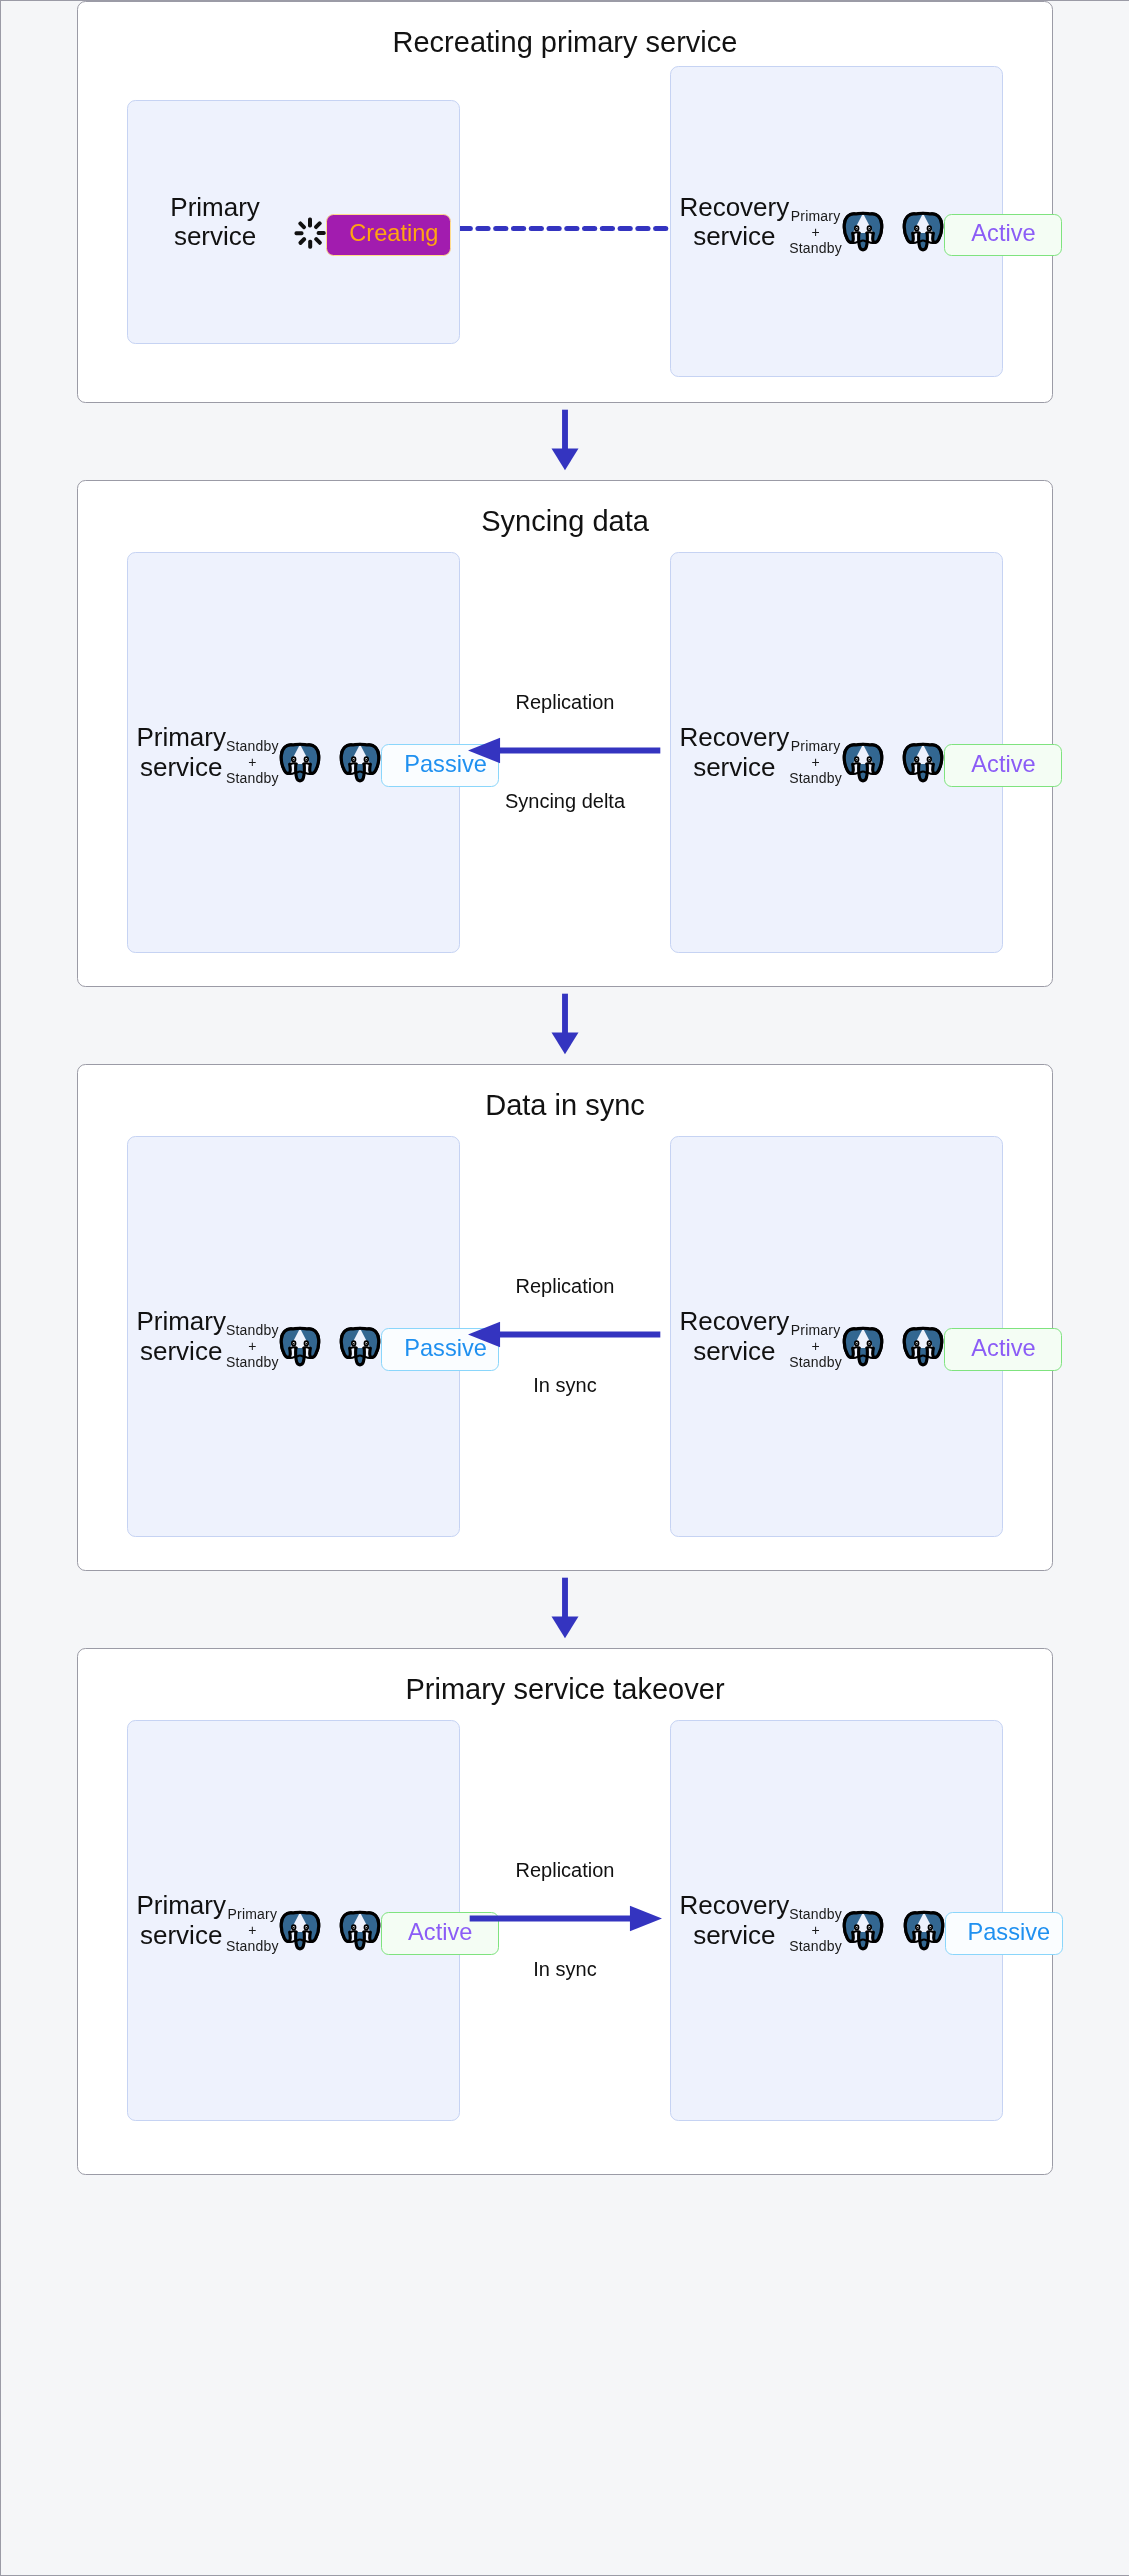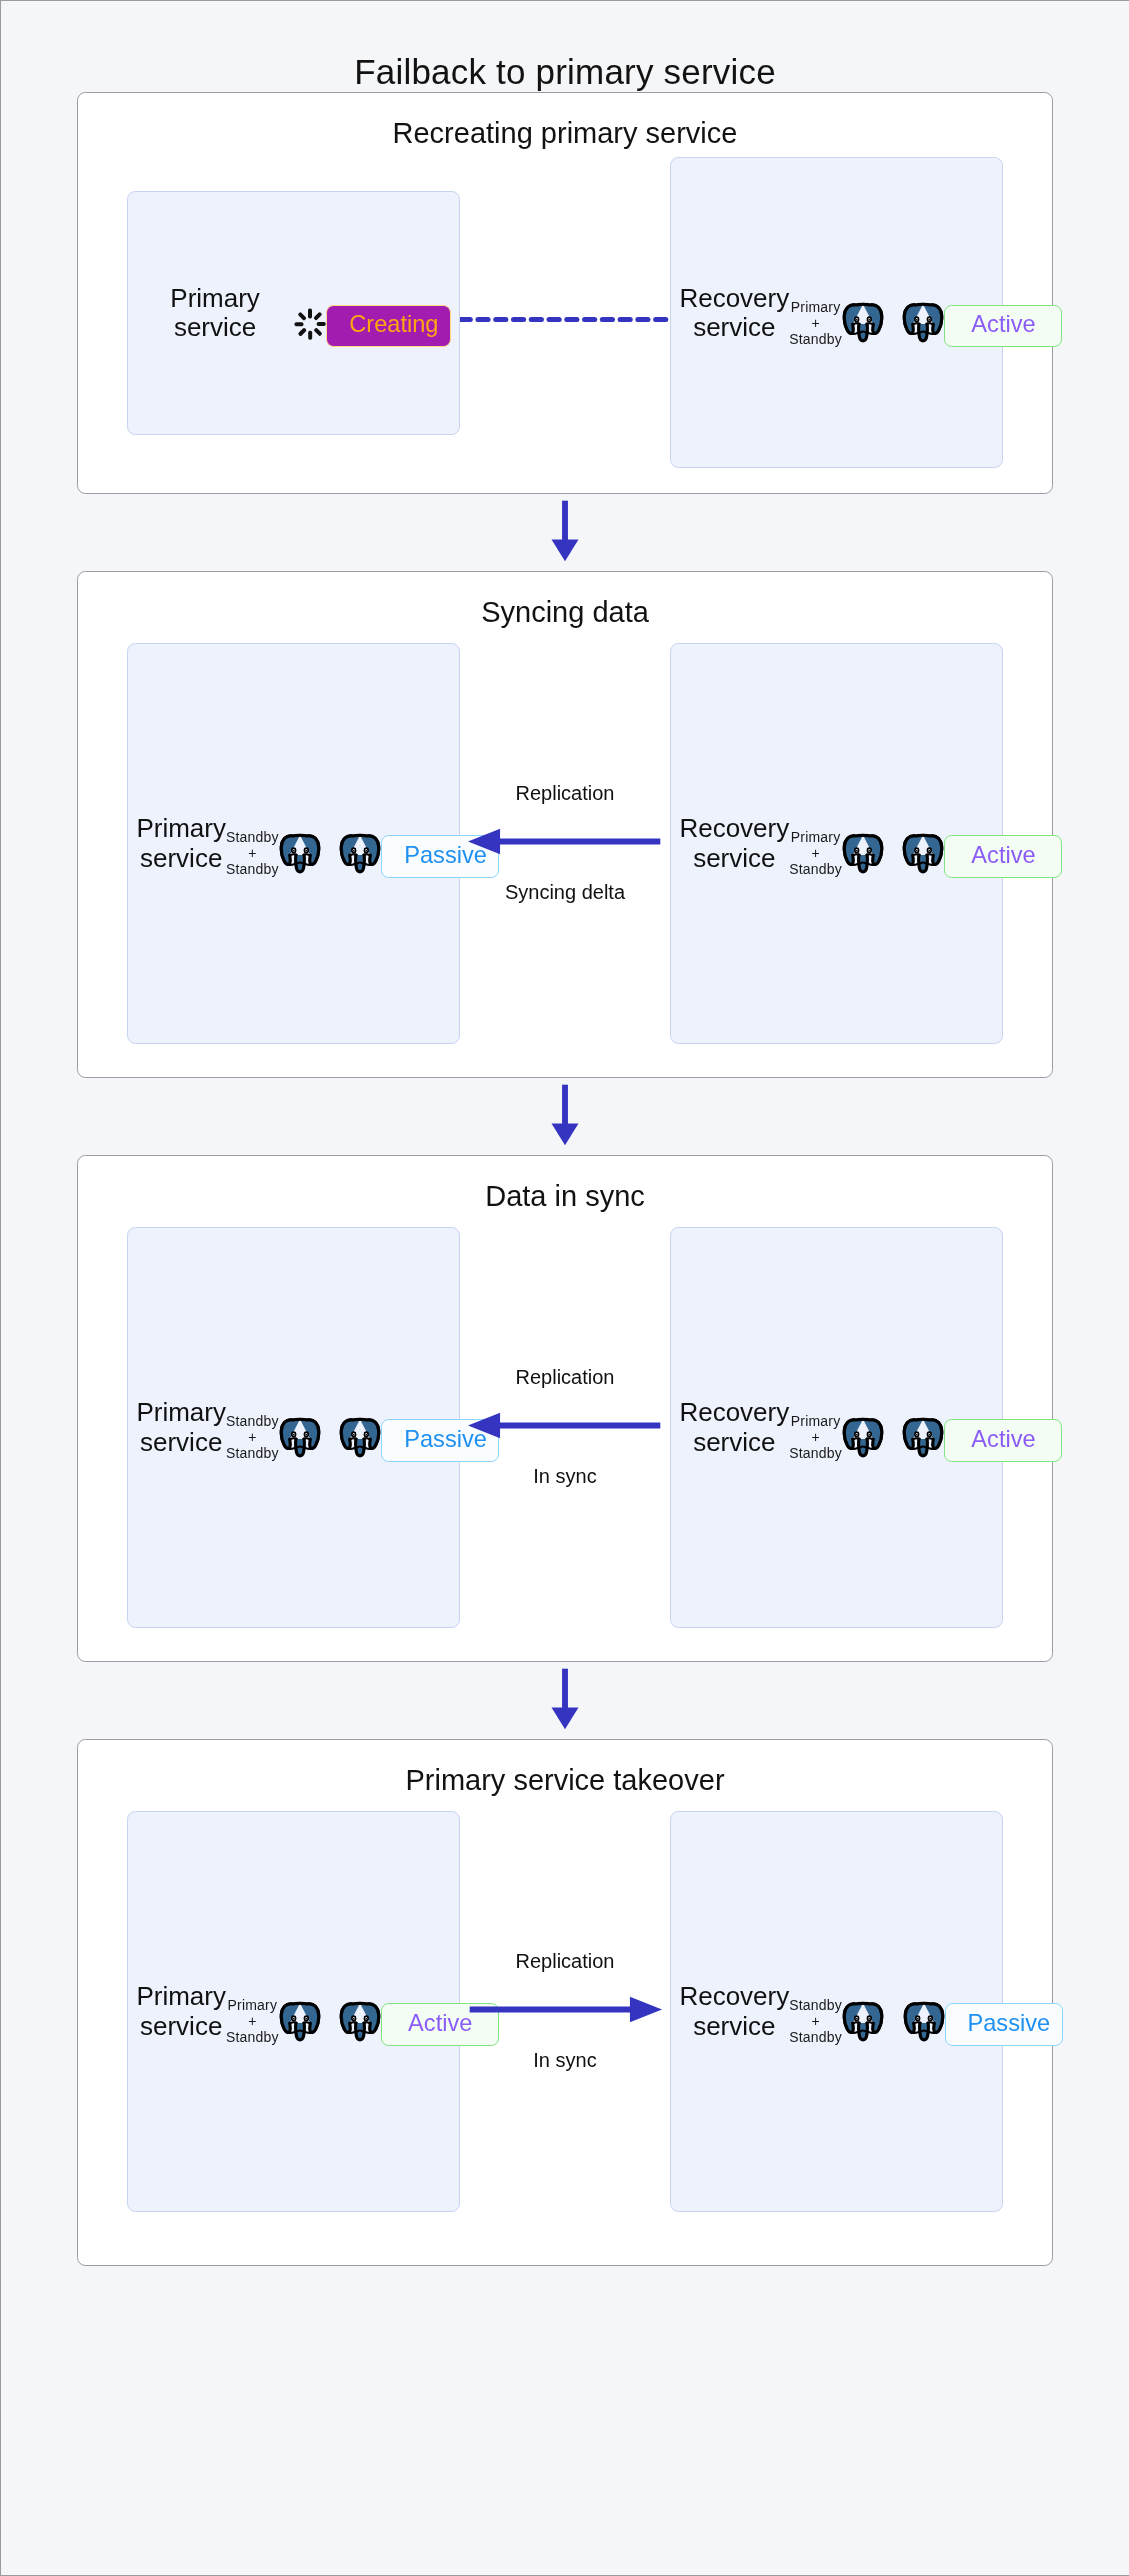--- a/index.html
+++ b/index.html
@@ -190,21 +190,20 @@
   .panel.p2 .panel-body, .panel.p3 .panel-body, .panel.p4 .panel-body { padding-top: 10px; }
   .panel.p2 .svc-card { height: 401px; }
   .panel.p3 .svc-card { height: 401px; }
   .panel.p4 .svc-card { height: 401px; }
 </style>
 </head>
 <body>
 
 <div id="page">
 
-  <div class="diagram-title">Failback to primary service</div>
 
   <div class="stages">
 
     <div class="panel p1">
       <div class="panel-title">Recreating primary service</div>
       <div class="panel-body">
 
         <div class="svc-card left">
           <div class="svc-name">Primary service</div>
           <div class="spinner">

